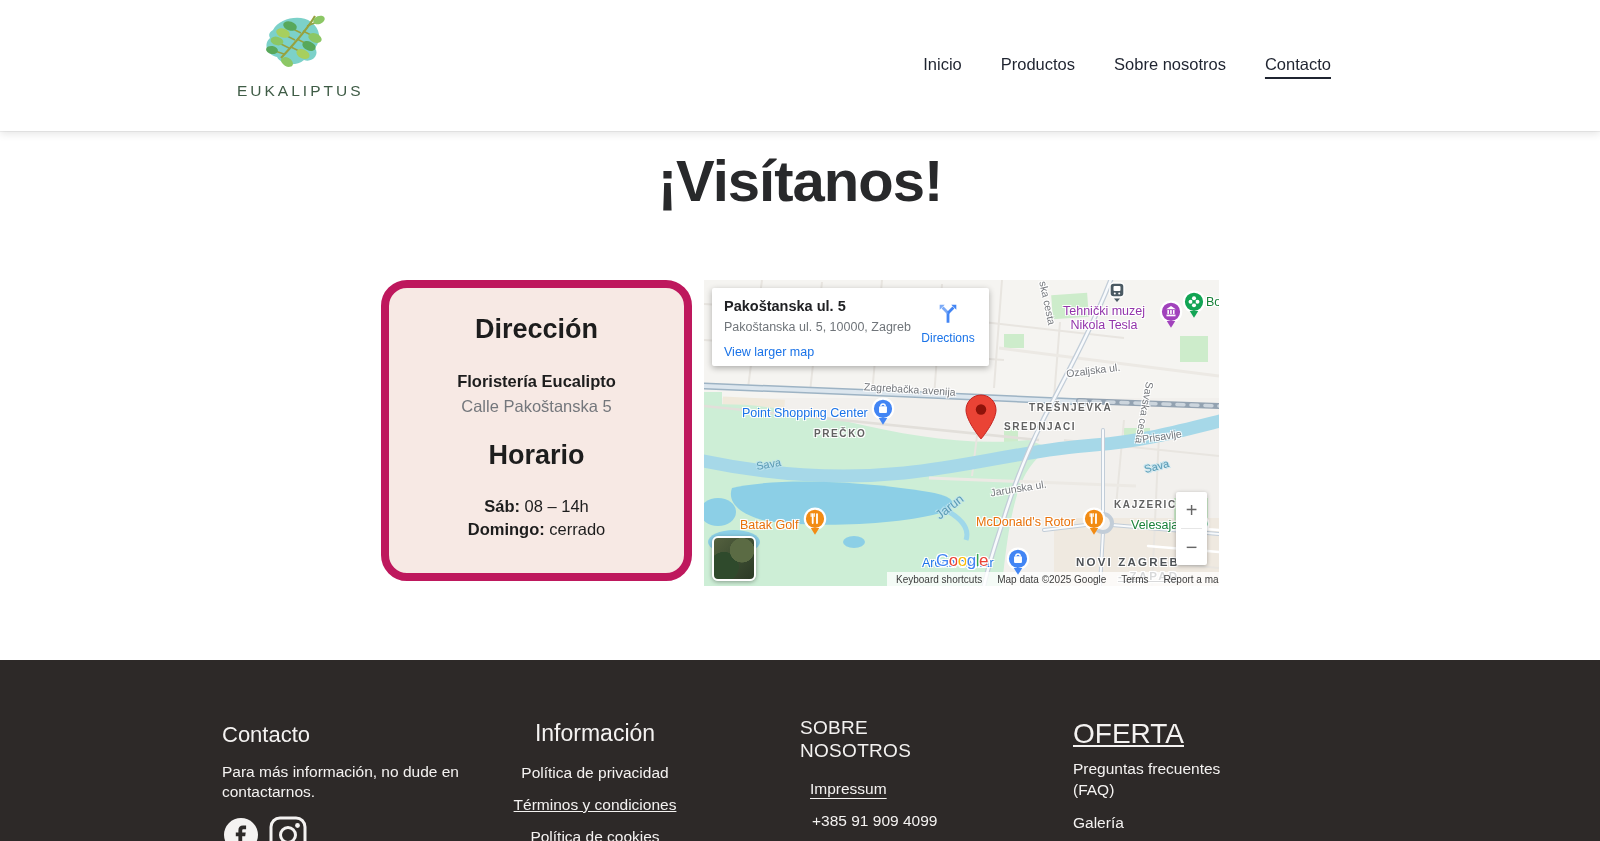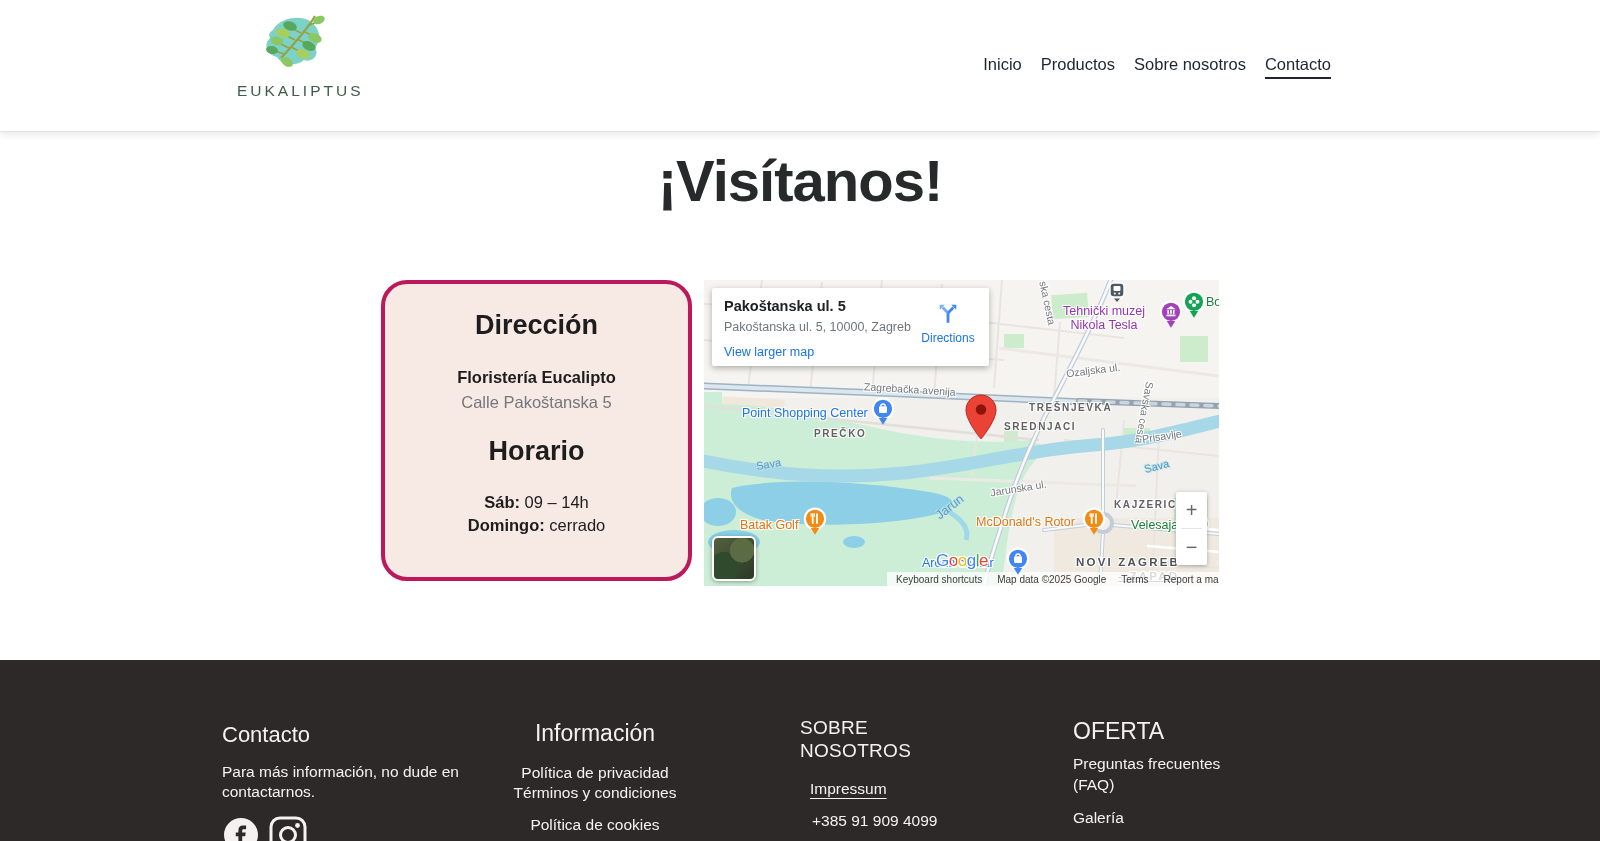--- a/index.html
+++ b/index.html
@@ -4,29 +4,29 @@
 <style>
   * { margin:0; padding:0; box-sizing:border-box; }
   html,body { width:1600px; height:841px; overflow:hidden; background:#fff;
     font-family:"Liberation Sans", sans-serif; }
   
   .header { position:relative; height:131px; background:#fff; z-index:20;
     box-shadow:0 3px 8px rgba(0,0,0,.10), 0 1px 0 rgba(0,0,0,.05); }
   .logo { position:absolute; left:237px; top:10px; width:112px; text-align:center; cursor:pointer; }
   .logo-word { display:block; margin-top:2px; font-size:15.5px; letter-spacing:3px;
     color:#3f5c46; font-weight:500; }
-  .nav { position:absolute; right:269px; top:55px; display:flex; gap:19px; }
+  .nav { position:absolute; right:269px; top:55px; display:flex; gap:39px; }
   .nav a { font-size:16.5px; color:#1f2430; text-decoration:none; cursor:pointer; }
   .nav a.active { text-decoration:underline; text-underline-offset:7px; text-decoration-thickness:1.5px; }
   
   .hero { margin-top:16px; text-align:center; }
   .hero h1 { font-size:58px; font-weight:700; letter-spacing:-1px; color:#28292b; }
   
   .mainrow { display:flex; justify-content:center; align-items:flex-start; gap:12px; margin-top:66px; }
-  .visit-card { width:311px; height:301px; background:#f7e9e4; border:4px solid #be185d;
+  .visit-card { width:311px; height:301px; background:#f7e9e4; border:8px solid #be185d;
     border-radius:26px; text-align:center; padding-top:26px; color:#1d1d1d; }
   .visit-card h2 { font-size:27px; font-weight:700; }
   .visit-card .store { margin-top:27px; font-size:16.5px; font-weight:700; }
   .visit-card .street { margin-top:6px; font-size:16.5px; }
   .visit-card h3 { margin-top:24px; font-size:27px; font-weight:700; }
   .visit-card .hours { margin-top:24px; font-size:16.5px; line-height:23px; }
   
   .map { position:relative; width:515px; height:306px; background:#f2f0ed; overflow:hidden; cursor:grab; }
   .map svg.base { position:absolute; left:0; top:0; }
   .mlabel { position:absolute; font-size:11px; color:#6a6e73; white-space:nowrap;
@@ -111,21 +111,21 @@
 </div>
 
 <div class="mainrow">
 
   <div class="visit-card">
     <h2>Dirección</h2>
     <div class="store">Floristería Eucalipto</div>
     <div class="street">Calle Pakoštanska 5</div>
     <h3>Horario</h3>
     <div class="hours">
-      <div><b>Sáb:</b><span> 09 – 14h</span></div>
+      <div><b>Sáb:</b><span> 08 – 14h</span></div>
       <div><b>Domingo:</b><span> cerrado</span></div>
     </div>
   </div>
 
   <div class="map">
     <svg class="base" width="515" height="306" viewBox="0 0 515 306">
       <rect width="515" height="306" fill="#f2f0ed"></rect>
       <rect width="515" height="118" fill="#f5f4f1"></rect>
       <rect x="-4" y="112" width="22" height="82" fill="#cdeed6"></rect>
       <rect x="18" y="118" width="62" height="34" fill="#f0e9db" transform="rotate(3 49 135)"></rect>
@@ -329,28 +329,28 @@
             <circle cx="20" cy="19" r="7.5" fill="none" stroke="#f4f2f1" stroke-width="3"></circle>
             <circle cx="29.5" cy="9.5" r="2.4" fill="#f4f2f1"></circle>
           </svg>
       </span>
     </div>
   </div>
 
   <div class="f-col" style="left:490px;top:60px;width:210px;text-align:center;">
     <div class="f-h" style="font-size:23px;">Información</div>
     <a class="f-link" style="margin-top:17px;">Política de privacidad</a>
-    <a class="f-link" style="margin-top:2px;">Términos y condiciones</a>
+    <a class="f-link" style="margin-top:14px;text-decoration:underline;">Términos y condiciones</a>
     <a class="f-link" style="margin-top:14px;">Política de cookies</a>
   </div>
 
   <div class="f-col" style="left:800px;top:56px;width:160px;">
     <div style="font-size:19px;line-height:23px;letter-spacing:.3px;width:110px;">SOBRE NOSOTROS</div>
     <a class="f-link" style="margin:18px 0 0 10px;text-decoration:underline;text-underline-offset:4px;display:inline-block;">Impressum</a>
     <a class="f-link" style="margin:14px 0 0 12px;">+385 91 909 4099</a>
   </div>
 
   <div class="f-col" style="left:1073px;top:58px;width:220px;">
-    <div class="f-h" style="font-size:23px;">OFERTA</div>
+    <div class="f-h" style="font-size:28px;text-decoration:underline;">OFERTA</div>
     <a class="f-link" style="margin-top:8px;width:160px;line-height:21px;white-space:normal;">Preguntas frecuentes (FAQ)</a>
     <a class="f-link" style="margin-top:14px;">Galería</a>
   </div>
 </div>
 
 </body></html>

